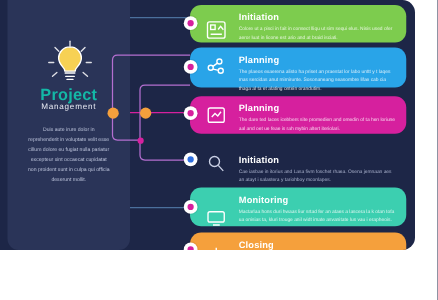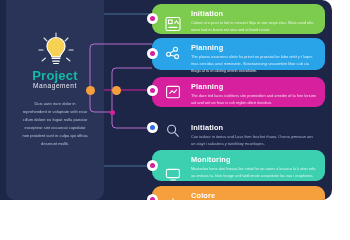--- a/index.html
+++ b/index.html
@@ -185,21 +185,21 @@
 
   <div class="row" style="top:186px;height:28px;">
     <div class="card" style="height:28px;background:#f5a03c;"></div>
     <div class="rowinner">
       <span class="ricon" style="top:9px;transform:none;">
         <svg viewBox="0 0 18 18" width="18" height="18" fill="none" stroke="#ffffff" stroke-width="1.1">
           <path d="M9 3.2v4.4"></path>
           <path d="M5.6 5.6a4.8 4.8 0 106.8 0"></path>
         </svg>
       </span>
-      <div class="rtitle">Colore</div>
+      <div class="rtitle">Closing</div>
       <div class="rbody"></div>
     </div>
   </div>
   <span class="badge" style="left:147px;top:194px;">
     <i style="background:#d6209e;"></i>
   </span>
 
 </div>
 
 </body></html>

